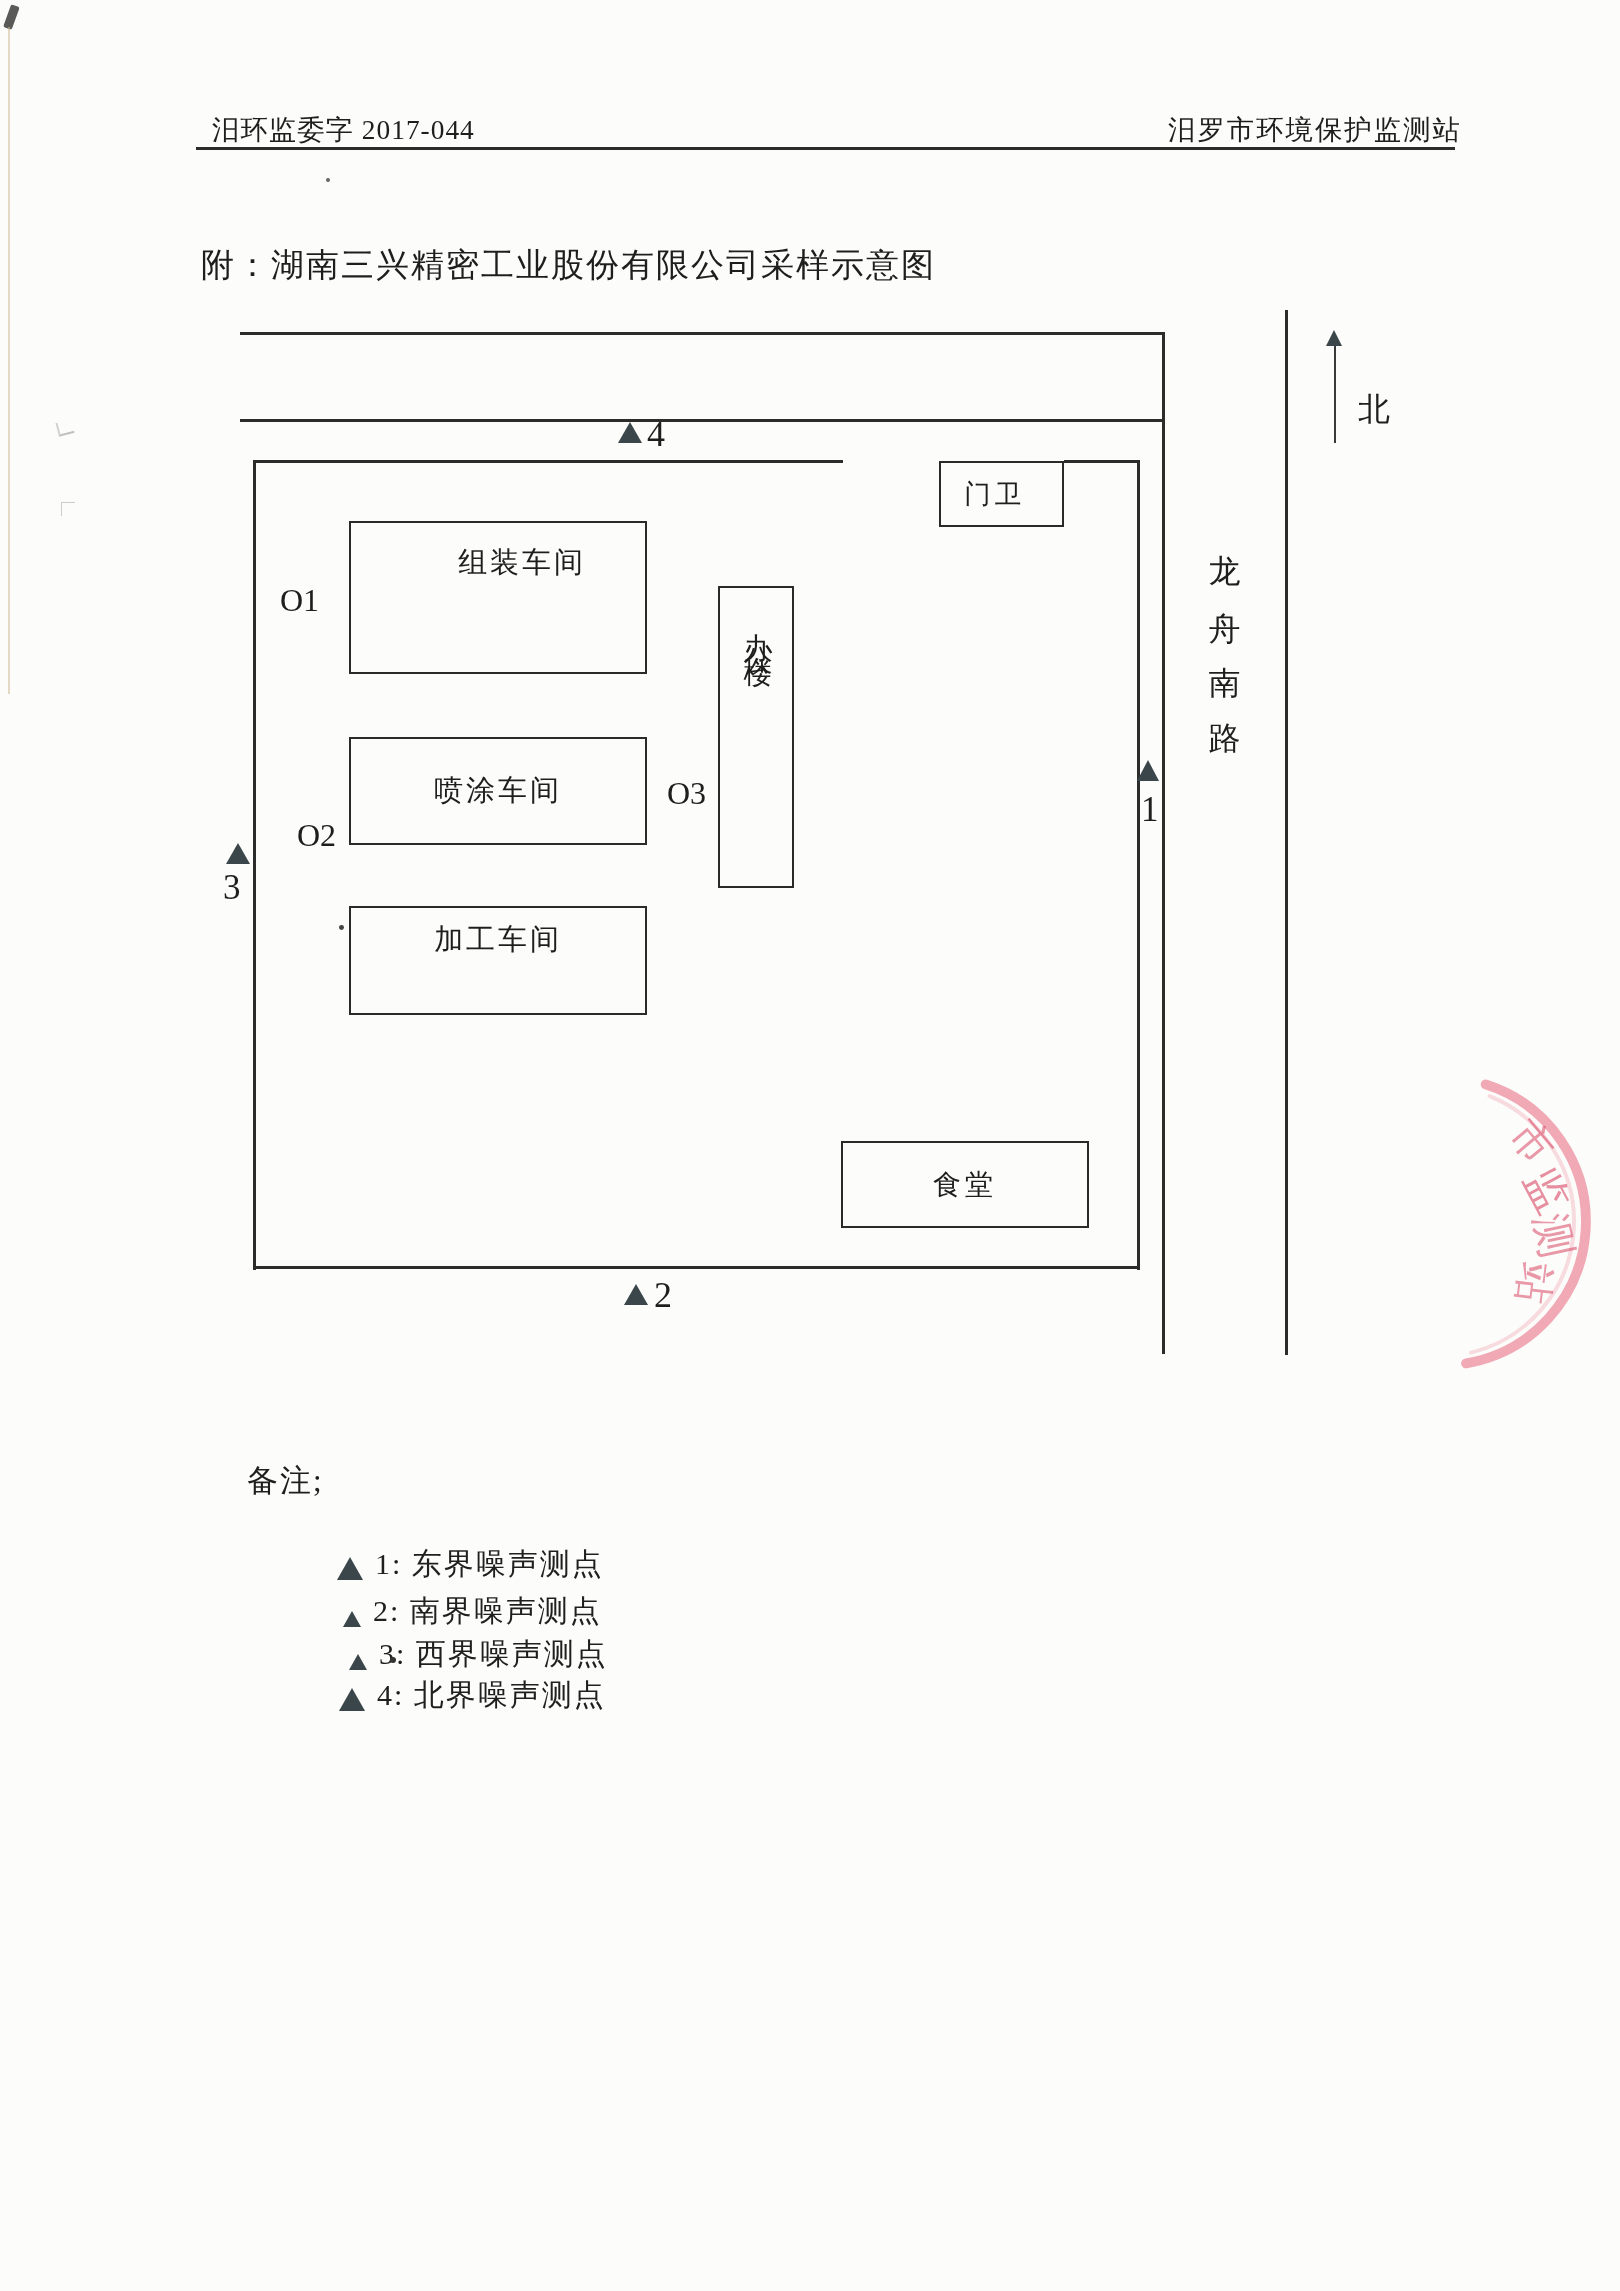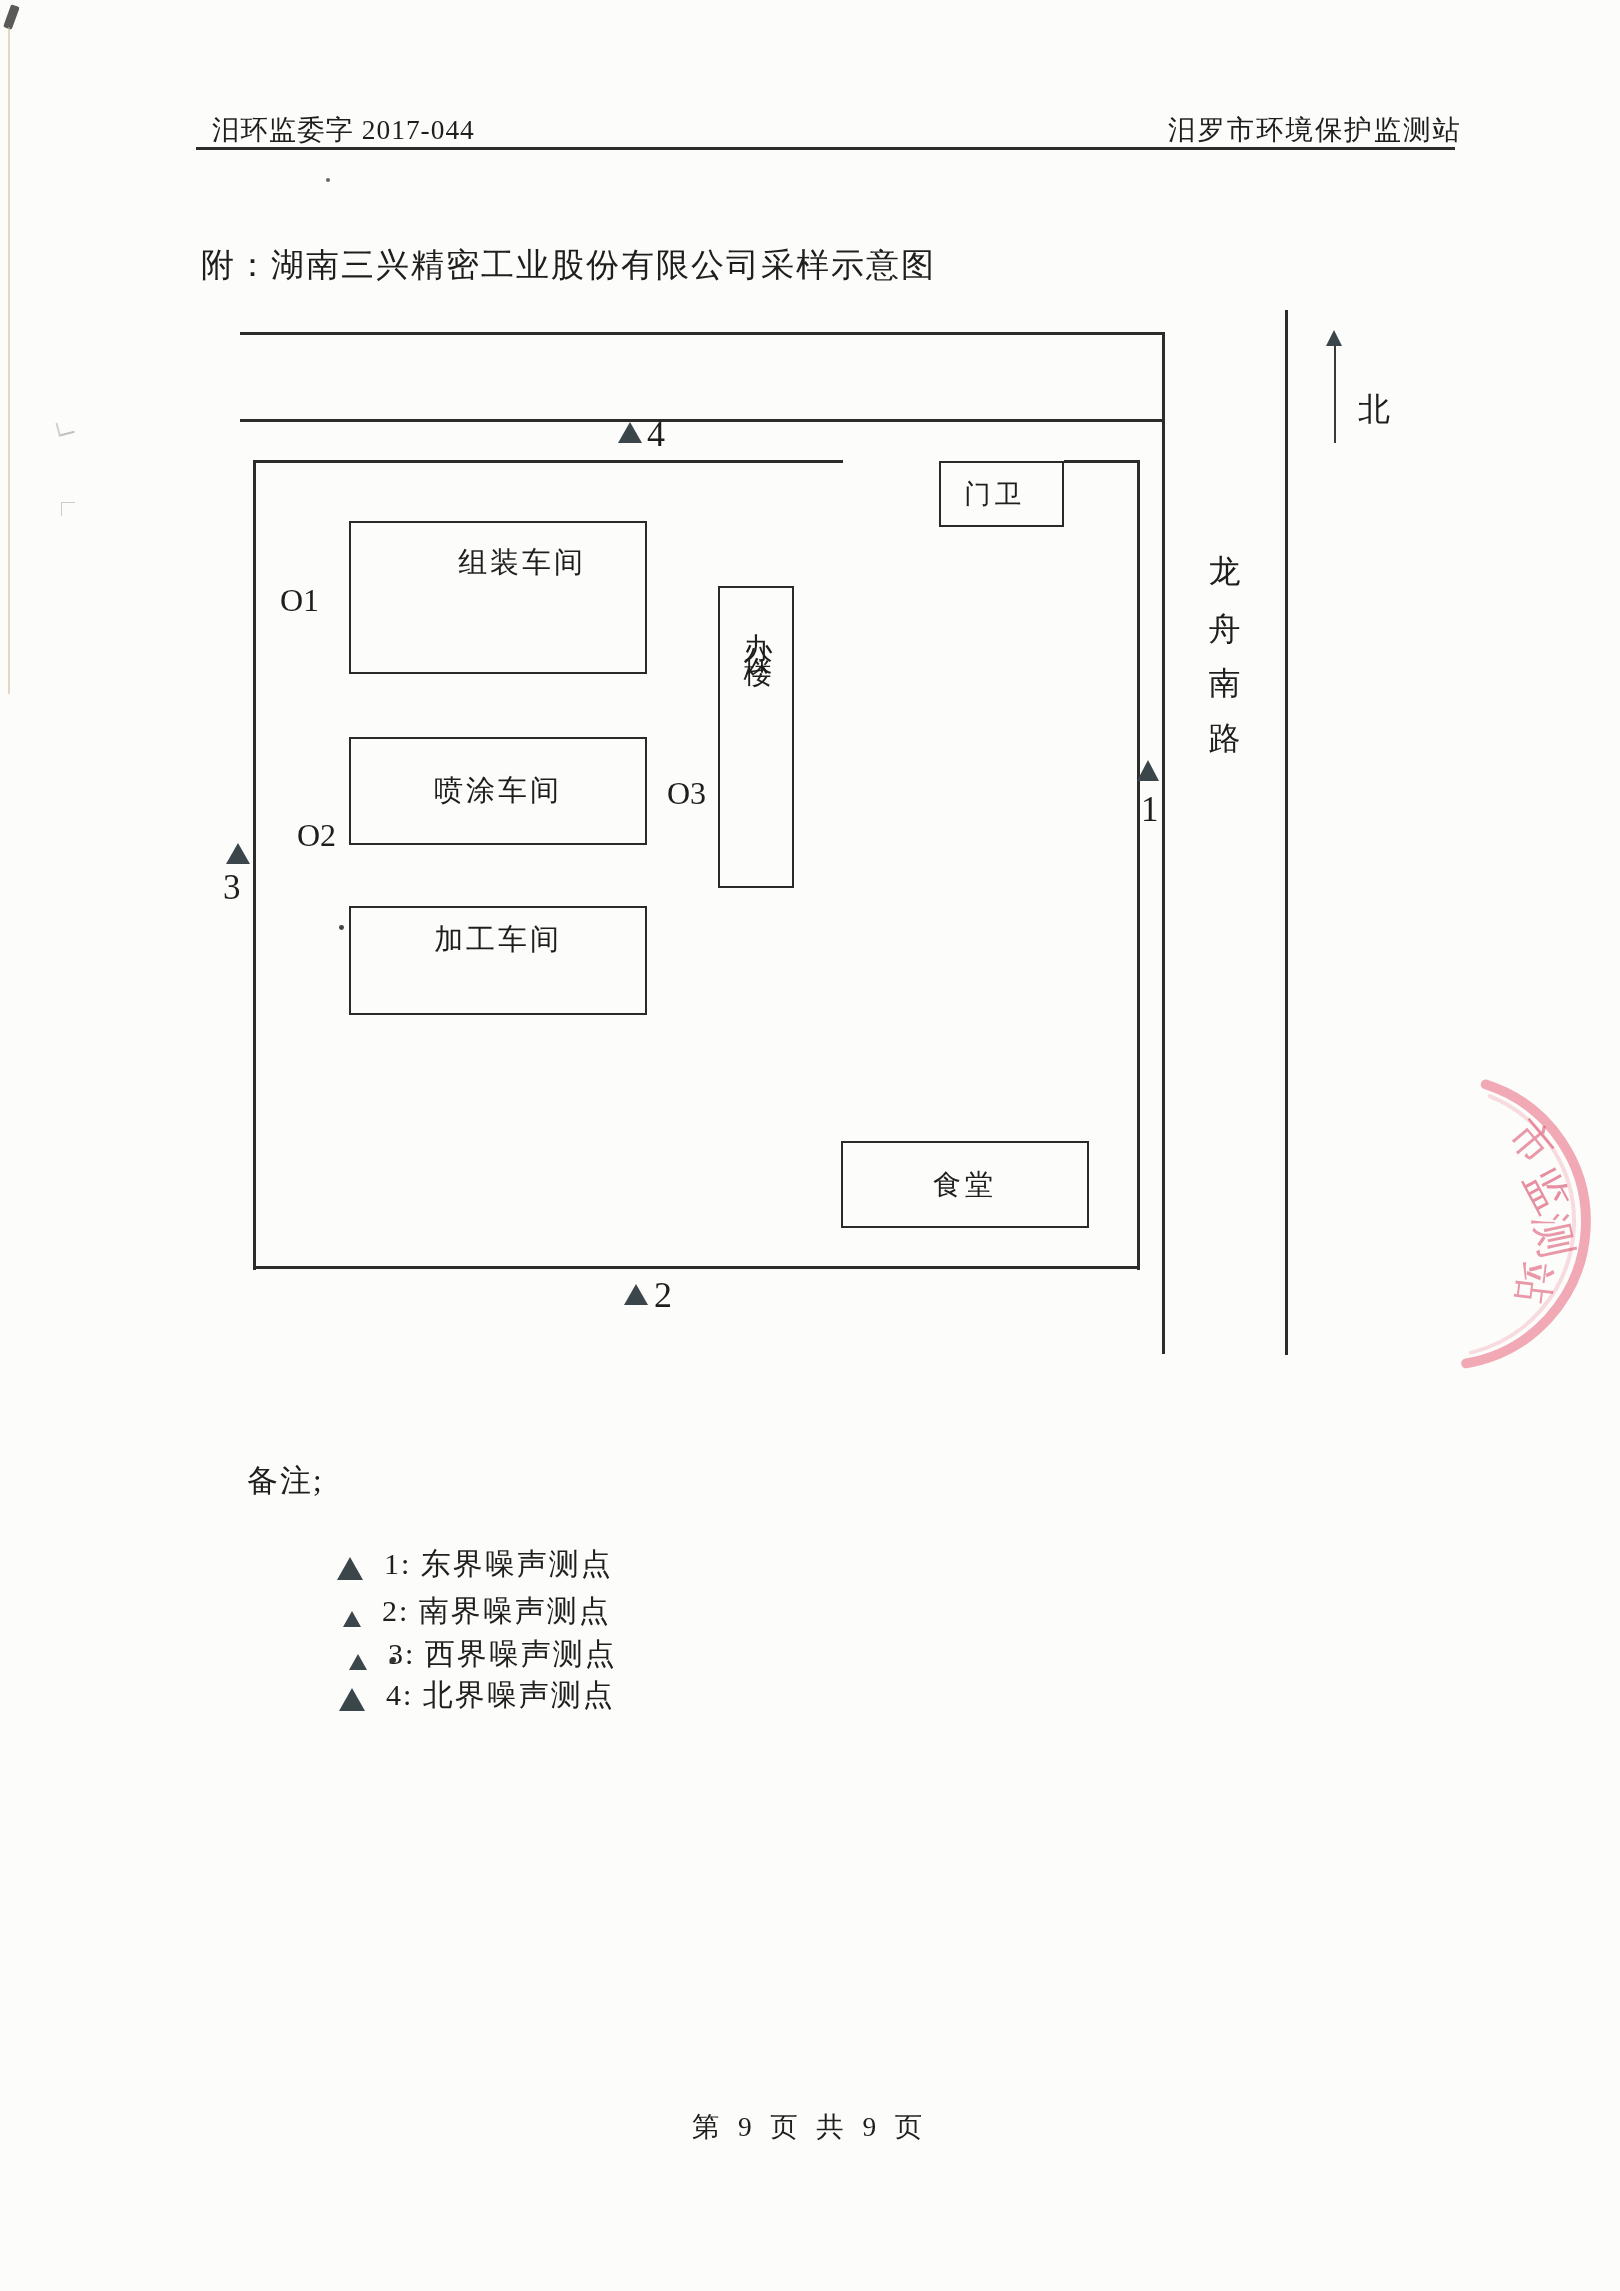--- a/index.html
+++ b/index.html
@@ -19,21 +19,21 @@
   .tri{position:absolute;width:0;height:0;
        border-left:12.7px solid transparent;border-right:12.7px solid transparent;
        border-bottom:21.6px solid #3b464b;}
   .tri-n{border-left-width:8.8px;border-right-width:8.8px;border-bottom-width:16.7px;}
   .leg-tri{display:inline-block;width:0;height:0;
        border-left:13.7px solid transparent;border-right:13.7px solid transparent;
        border-bottom:23.5px solid #3b464b;}
   .leg-tri.sm{border-left-width:9.8px;border-right-width:9.8px;border-bottom-width:16.7px;}
   .vtx{position:absolute;writing-mode:vertical-lr;text-orientation:upright;color:#1e1e1e;}
   .speck{position:absolute;border-radius:50%;background:#666;}
-  .legend-row{position:absolute;display:flex;align-items:flex-end;gap:21px;}
+  .legend-row{position:absolute;display:flex;align-items:flex-end;gap:12px;}
   .legend-text{font-size:30px;line-height:33px;letter-spacing:2px;}
 </style>
 </head>
 <body>
 
 <div class="page">
 
   <div class="abs" style="left:6.9px;top:4.9px;width:8.8px;height:23.5px;background:#5a5a58;transform:rotate(20deg);border-radius:2px;"></div>
   <div class="abs" style="left:7.8px;top:27.4px;width:2px;height:667px;background:rgba(205,185,145,0.55);"></div>
   <div class="speck" style="left:326px;top:178px;width:3.9px;height:3.9px;"></div>
@@ -125,16 +125,15 @@
   <div class="legend-row" style="left:349px;top:1637px;">
     <span class="leg-tri sm"></span>
     <span class="legend-text">3: 西界噪声测点</span>
   </div>
   <div class="speck" style="left:390px;top:1657px;width:5.9px;height:5.9px;background:#333;"></div>
   <div class="legend-row" style="left:339px;top:1678px;">
     <span class="leg-tri"></span>
     <span class="legend-text">4: 北界噪声测点</span>
   </div>
 
-  <div class="lbl" style="left:0;top:2109px;width:1620px;text-align:center;font-size:27.4px;letter-spacing:5.9px;">第 9 页 共 9 页</div>
 
 </div>
 
 
 </body></html>

